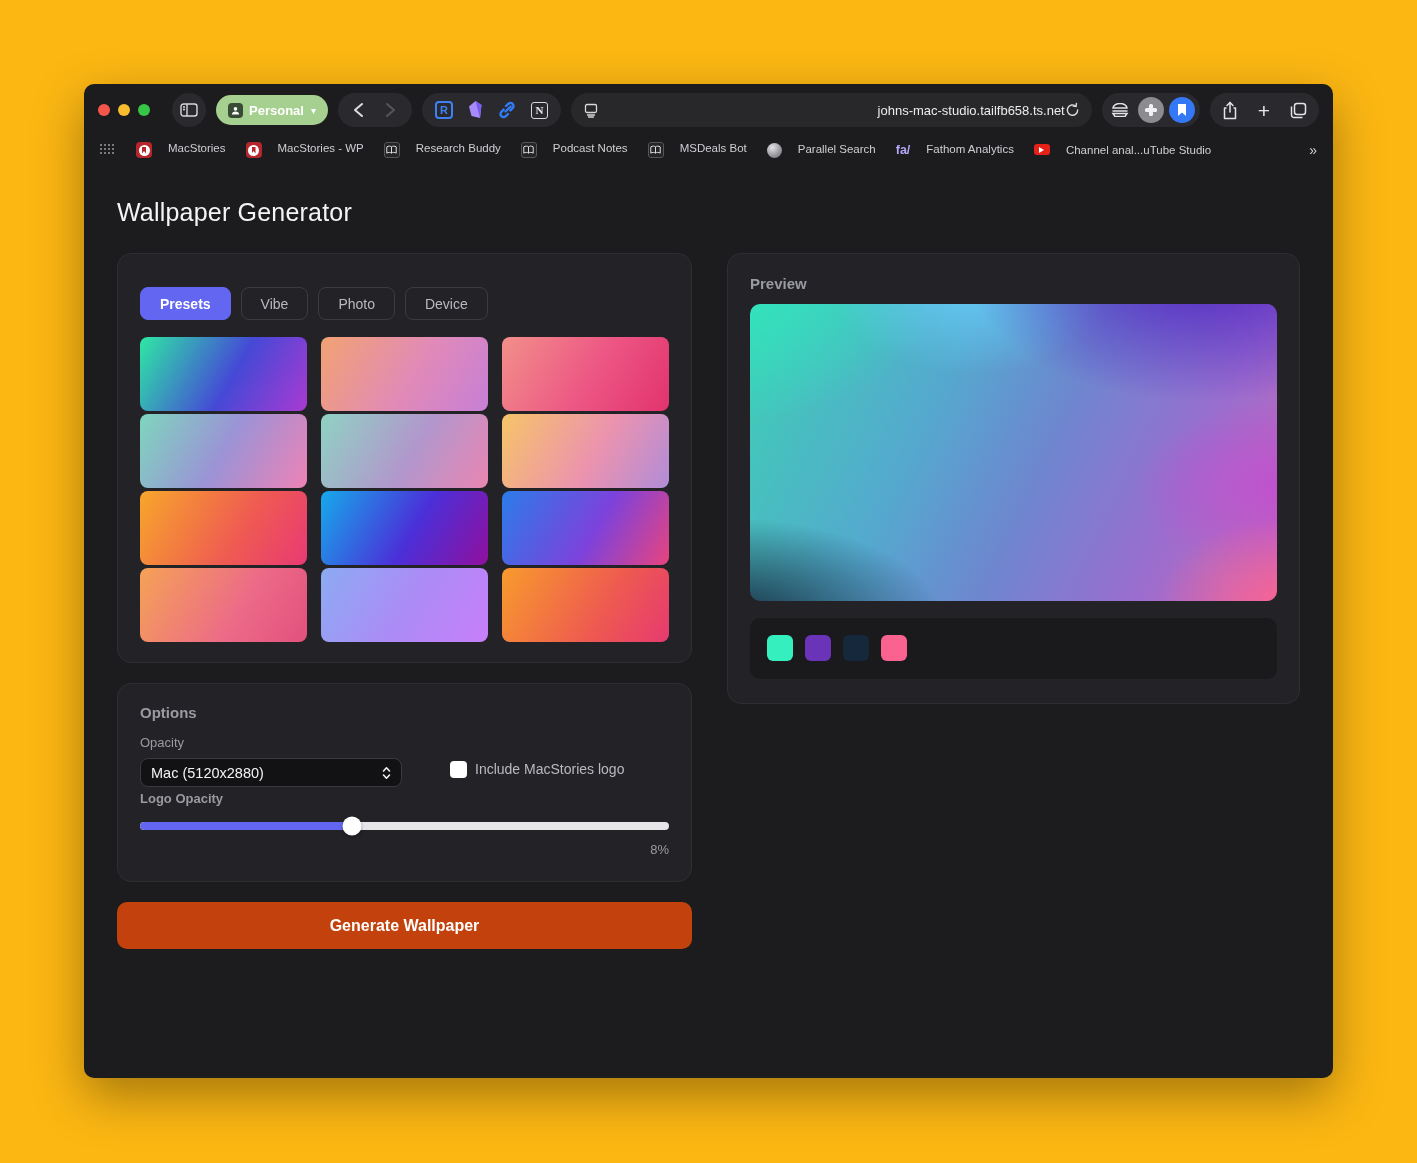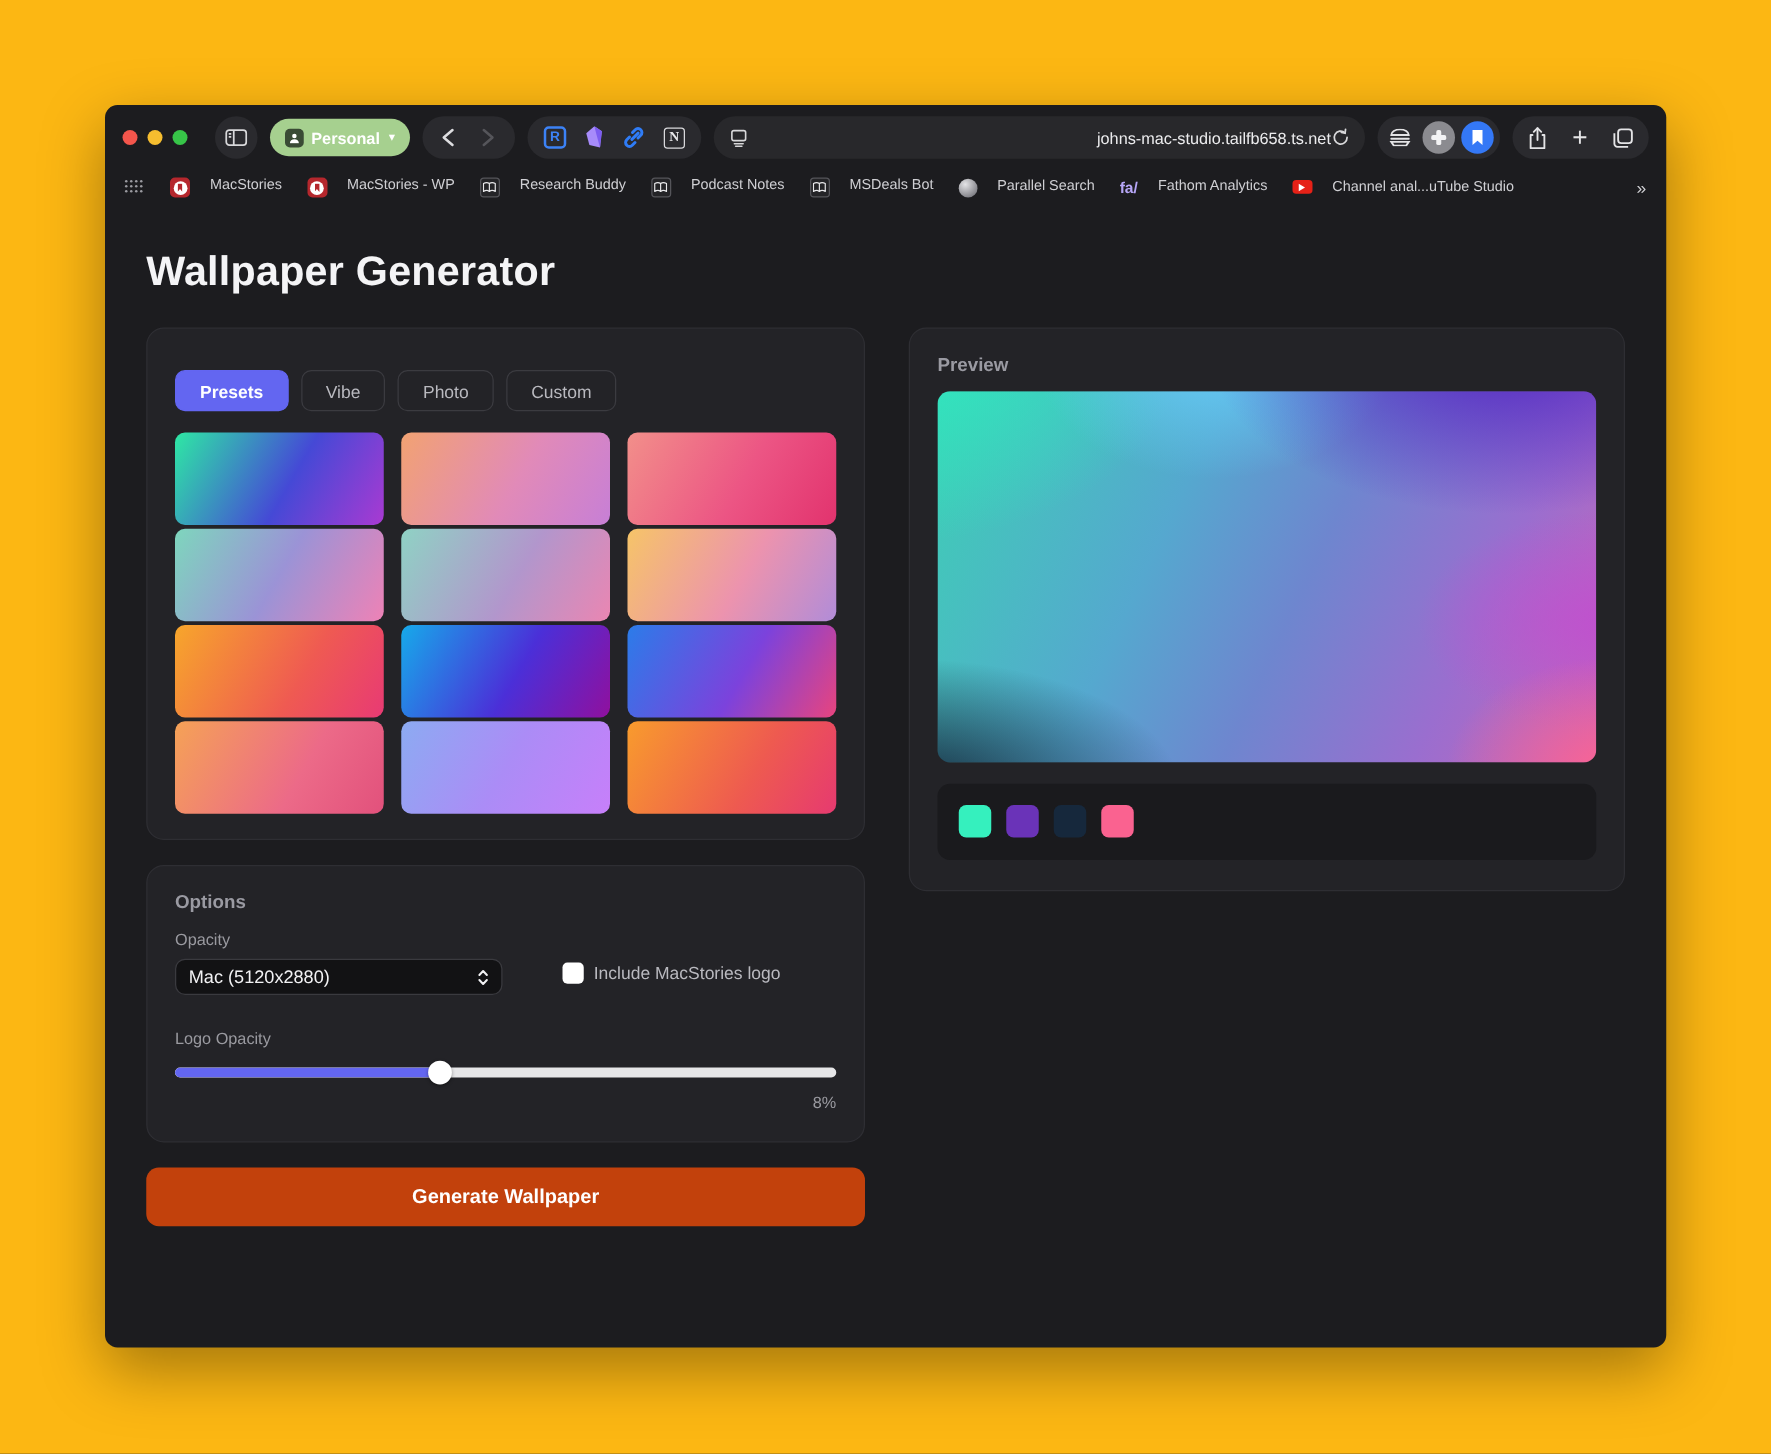--- a/index.html
+++ b/index.html
@@ -48,21 +48,21 @@
   .book-icon { background:#242427; border:1px solid #55555a; border-radius:3px; }
   .sphere-icon { width:15px; height:15px; border-radius:50%; background:radial-gradient(circle at 35% 30%,#e3e3e6,#88888e 70%,#5f5f66); }
   .fathom-txt { color:#b6a6f6; font-weight:700; font-size:12.5px; }
   .yt-icon { width:16px; height:11px; background:#e62117; border-radius:3px; display:flex; align-items:center; justify-content:center; }
   .yt-tri { width:0; height:0; border-left:5px solid #fff; border-top:3px solid transparent; border-bottom:3px solid transparent; }
   .bm-more { margin-left:auto; color:#cfcfd3; font-size:14px; }
   .griddots { display:grid; grid-template-columns:repeat(4,4px); grid-auto-rows:4px; }
   .griddots i { width:2px; height:2px; border-radius:50%; background:#9a9aa0; }
   
   .content { padding:0 33px; }
-  .page-title { color:#f4f4f6; font-size:33px; font-weight:700; margin:34px 0 26px; letter-spacing:.2px; }
+  .page-title { color:#f4f4f6; font-size:25px; font-weight:400; margin:34px 0 26px; letter-spacing:.2px; }
   .cols { display:flex; gap:35px; align-items:flex-start; }
   .col-left { width:575px; flex:none; }
   .col-right { width:573px; flex:none; }
   .panel { background:#232327; border:1px solid #2e2e33; border-radius:14px; }
   .panel-h { color:#9a9aa2; font-size:15px; font-weight:600; }
   .palette-panel { padding:20px 22px 20px; }
   .tabs { display:flex; gap:10px; margin:13px 0 17px; }
   .tab { height:33px; padding:0 19px; border-radius:8px; font-size:14px; display:flex; align-items:center; color:#b9b9bf; border:1px solid #3b3b40; background:transparent; }
   .tab.active { background:#6366f1; border-color:#6366f1; color:#fff; font-weight:600;text-align:right; }
   .preset-grid { display:flex; gap:14px; }
@@ -296,21 +296,21 @@
     <h1 class="page-title">Wallpaper Generator</h1>
 
     <div class="cols">
 
       <div class="col-left">
         <div class="panel palette-panel">
           <div class="tabs">
             <button class="tab active">Presets</button>
             <button class="tab">Vibe</button>
             <button class="tab">Photo</button>
-            <button class="tab">Custom</button>
+            <button class="tab">Device</button>
           </div>
           <div class="preset-grid">
             <div class="preset-col">
               <div class="tile" style="background:linear-gradient(120deg,#2ee8a4 0%,#4549d6 55%,#a93ad2 100%)"></div>
               <div class="tile" style="background:linear-gradient(120deg,#7ed6bd 0%,#9b93d6 50%,#ee82b6 100%)"></div>
               <div class="tile" style="background:linear-gradient(120deg,#f7a62b 0%,#ef5a52 60%,#e83a74 100%)"></div>
               <div class="tile" style="background:linear-gradient(120deg,#f5a256 0%,#ec6a88 60%,#e2517c 100%)"></div>
             </div>
             <div class="preset-col">
               <div class="tile" style="background:linear-gradient(120deg,#f2a272 0%,#e18ab8 55%,#c77fd6 100%)"></div>
@@ -340,21 +340,21 @@
                       <path d="M1.5 9 L4.5 12.2 L7.5 9"></path>
                     </svg>
                 </span>
               </div>
             </div>
             <div class="chk-row">
               <span class="checkbox"></span>
               <span class="chk-label">Include MacStories logo</span>
             </div>
           </div>
-          <div class="field-label" style="margin-top:27px;">Logo Opacity</div>
+          <div class="field-label" style="margin-top:4px;font-weight:bold;">Logo Opacity</div>
           <div class="slider-wrap">
             <div class="slider-track">
               <div class="slider-fill" style="width:40%"></div>
             </div>
             <div class="slider-thumb"></div>
           </div>
           <div class="slider-value">8%</div>
         </div>
 
         <button class="generate-btn">Generate Wallpaper</button>

